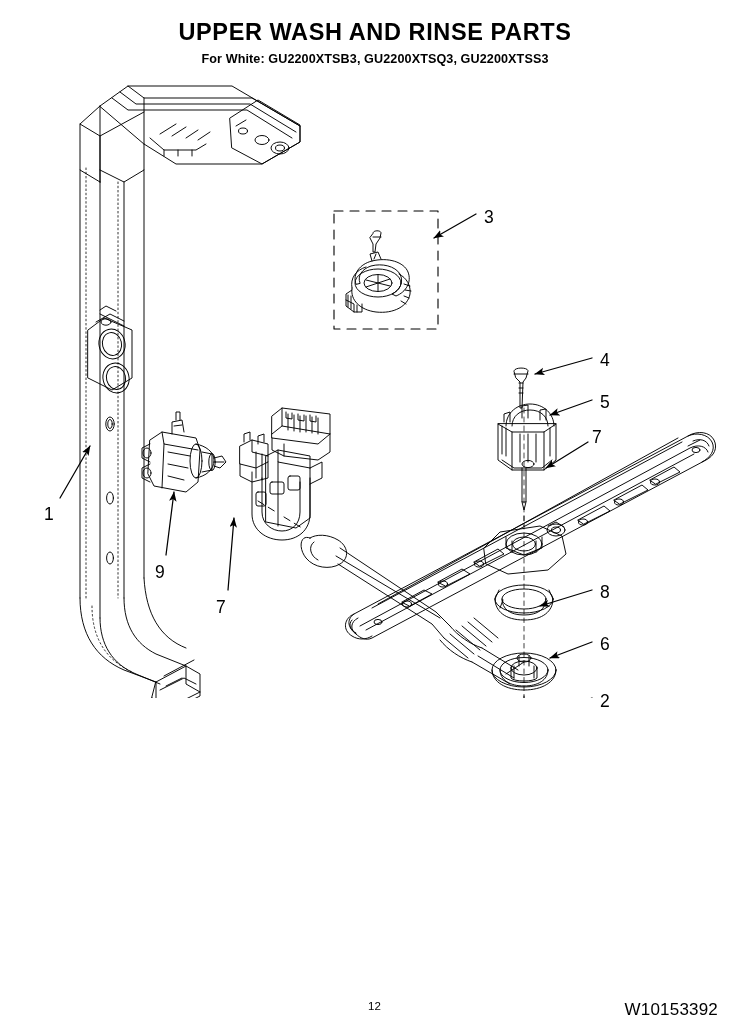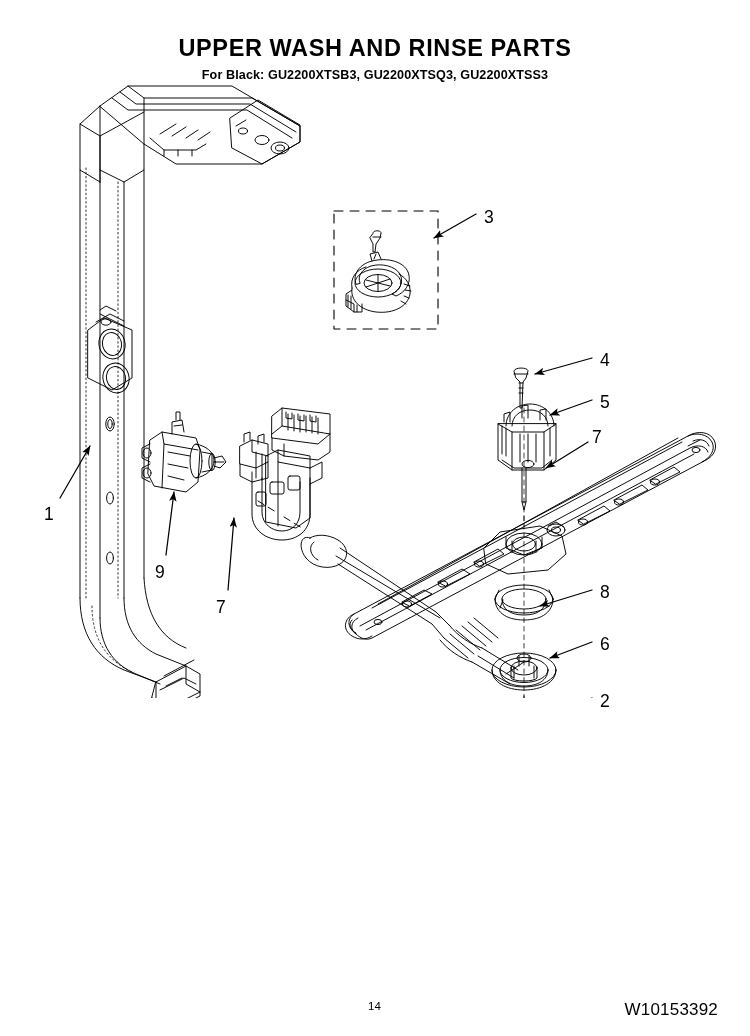--- a/index.html
+++ b/index.html
@@ -18,21 +18,21 @@
 
   
   #header {
     position: absolute;
     top: 0; left: 0;
     width: 750px;
     text-align: center;
   }
   #doc-title {
     margin: 0;
-    padding-top: 36px;
+    padding-top: 20px;
     font-size: 23.5px;
     font-weight: bold;
     letter-spacing: 0.6px;
     line-height: 1.05;
   }
   #models-line {
     margin: 0;
     padding-top: 7px;
     font-size: 12.6px;
     font-weight: bold;
@@ -94,21 +94,21 @@
     top: 0;
     font-size: 17px;
     letter-spacing: 0.2px;
   }
 </style>
 </head>
 <body>
 
 <div id="header">
   <h1 id="doc-title">UPPER WASH AND RINSE PARTS</h1>
-  <p id="models-line">For Black: GU2200XTSB3, GU2200XTSQ3, GU2200XTSS3</p>
+  <p id="models-line">For White: GU2200XTSB3, GU2200XTSQ3, GU2200XTSS3</p>
 </div>
 
 <div id="drawing">
 <svg width="750" height="620" viewBox="0 0 750 620" xmlns="http://www.w3.org/2000/svg">
   <defs>
     <marker id="ah" markerWidth="9" markerHeight="9" refX="7.5" refY="3" orient="auto">
       <path d="M0,0 L8,3 L0,6 L1.8,3 Z" fill="#000"></path>
     </marker>
   </defs>
 
@@ -430,15 +430,15 @@
   <span class="callout" style="left:600px; top:352px;">4</span>
   <span class="callout" style="left:600px; top:394px;">5</span>
   <span class="callout" style="left:600px; top:636px;">6</span>
   <span class="callout" style="left:216px; top:599px;">7</span>
   <span class="callout" style="left:600px; top:584px;">8</span>
   <span class="callout" style="left:155px; top:564px;">9</span>
   <span class="callout" style="left:592px; top:429px;">7</span>
 </div>
 
 <div id="footer">
-  <span id="page-number">14</span>
+  <span id="page-number">12</span>
   <span id="sheet-code">W10153392</span>
 </div>
 
 </body></html>

